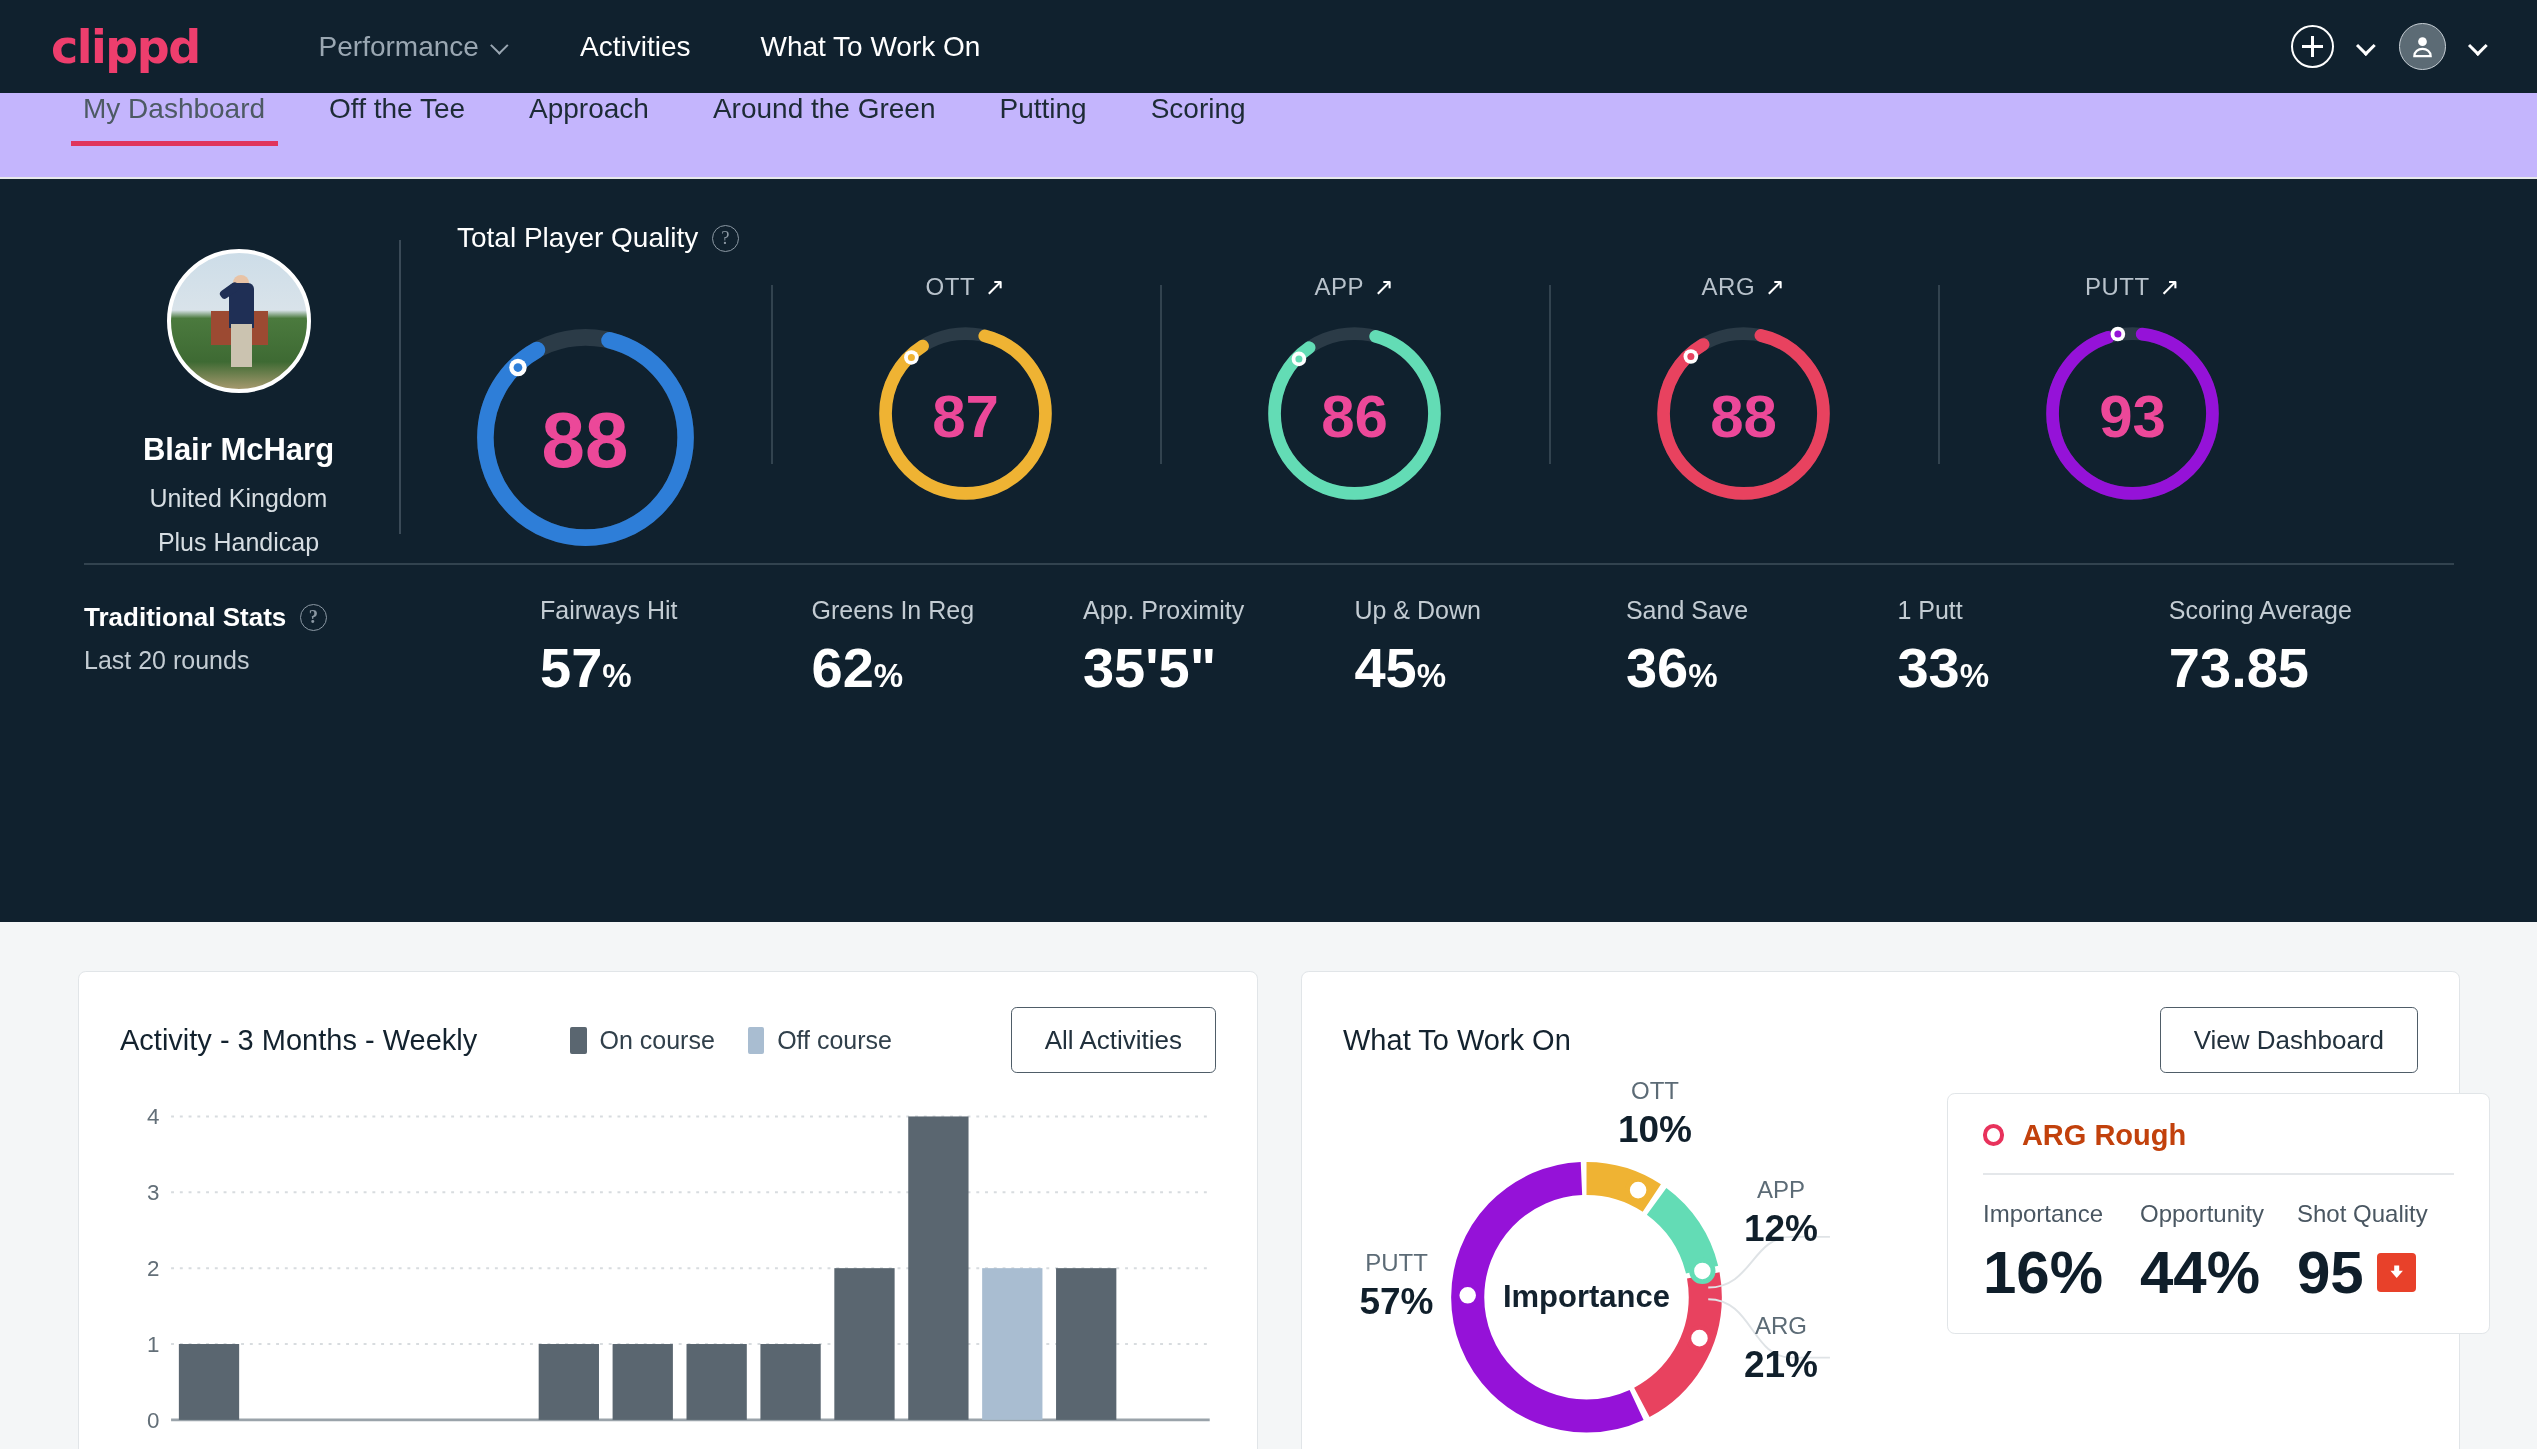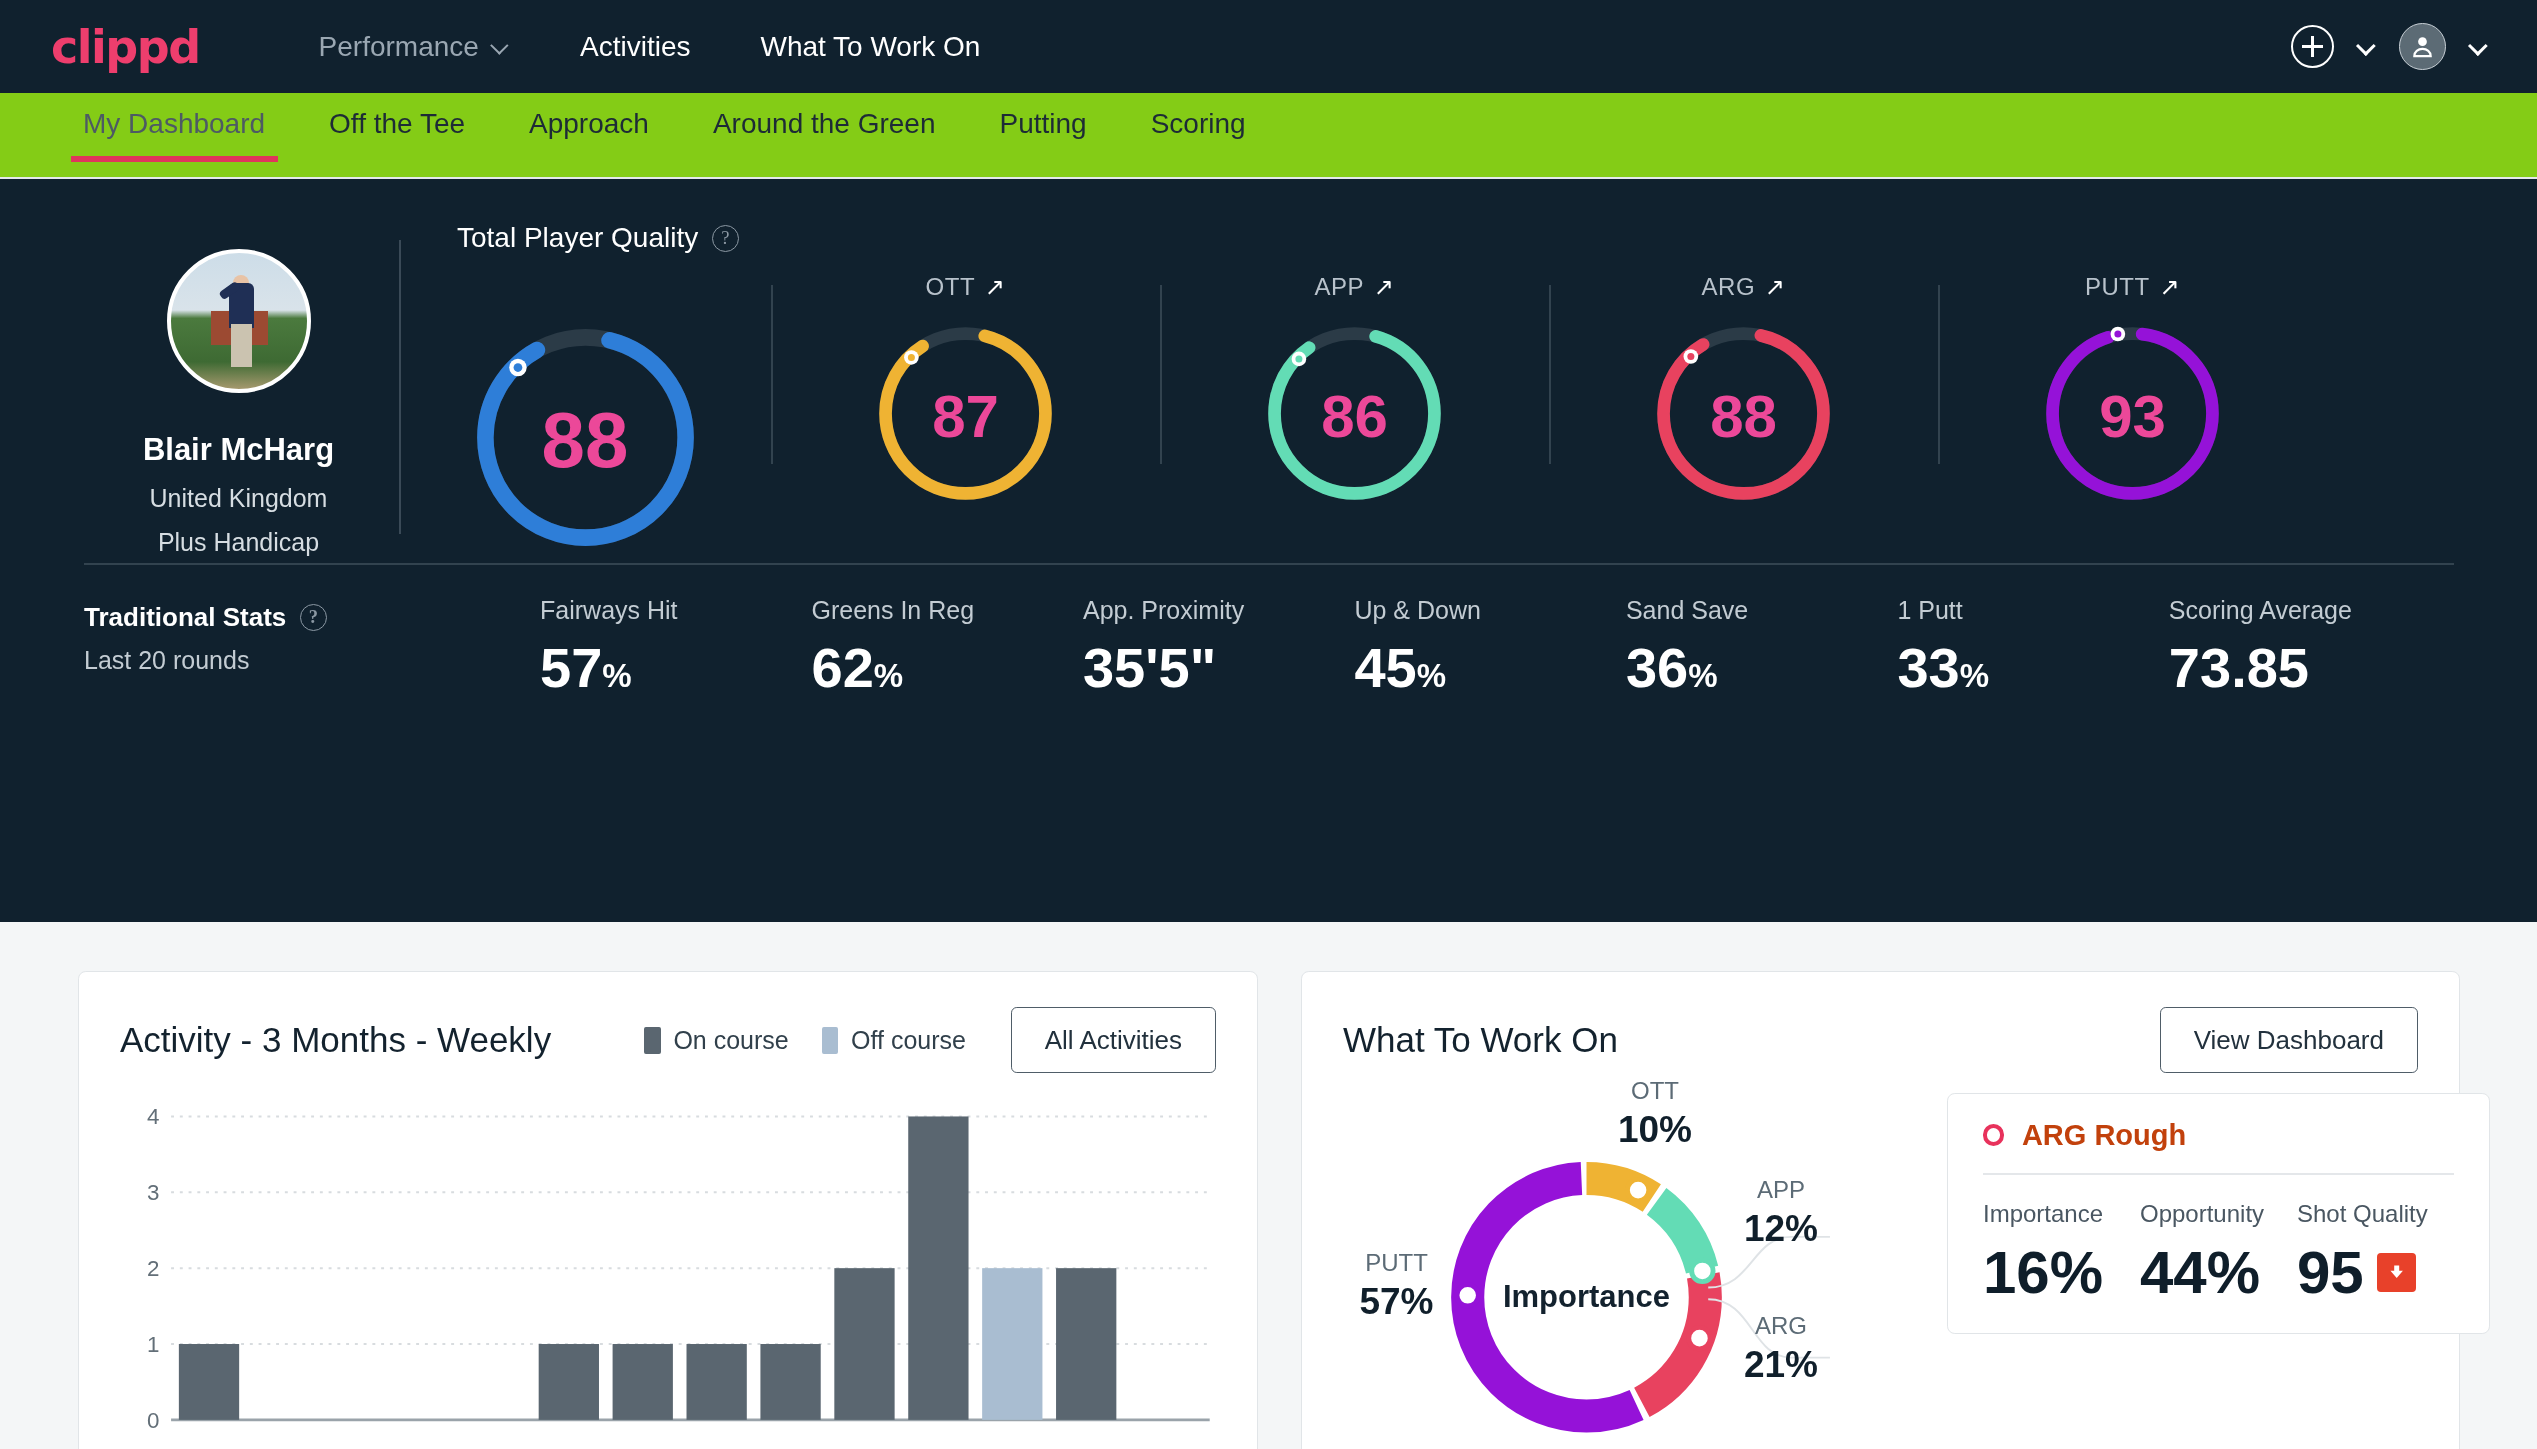--- a/index.html
+++ b/index.html
@@ -70,23 +70,23 @@
     content: ""; position: absolute; left: 0; top: 0;
     width: 10.7px; height: 10.7px;
     border-right: 3.9px solid currentColor;
     border-bottom: 3.9px solid currentColor;
     transform: rotate(45deg);
   }
 
   
   .tabbar {
     height: 86px;
-    background: #84cc16;
+    background: #c4b5fd;
     display: flex;
-    align-items: center;
+    align-items: flex-start;
     padding: 0 51px;
     border-bottom: 2.9px solid #e6e8ea;
   }
   .tab {
     font-size: 28px;
     color: #1d2b36;
     padding: 0 32px 21.4px 32px;
     cursor: pointer;
     position: relative;
     white-space: nowrap;
@@ -234,21 +234,21 @@
     padding: 49px 78px 0 78px;
   }
   .card {
     background: #ffffff;
     border: 1.9px solid #e1e5e8;
     border-radius: 7.8px;
   }
   .card-activity { width: 1180px; padding: 35px 41px 0 41px; }
   .card-work { flex: 1; padding: 35px 41px 0 41px; }
   .card-head { display: flex; align-items: center; }
-  .card-title { font-size: 35px; color: #13222e; font-weight: normal; }
+  .card-title { font-size: 29px; color: #13222e; font-weight: normal; }
   .legend { display: flex; align-items: center; gap: 33px; margin-left: 93px; }
   .legend-item { display: flex; align-items: center; gap: 12.7px; font-size: 25px; color: #31404b; }
   .legend-swatch { width: 16.6px; height: 27px; border-radius: 1.9px; }
   .btn-outline {
     margin-left: auto;
     border: 1.9px solid #4f5d68;
     border-radius: 5.8px;
     background: #fff;
     font-size: 26px;
     color: #22313d;

